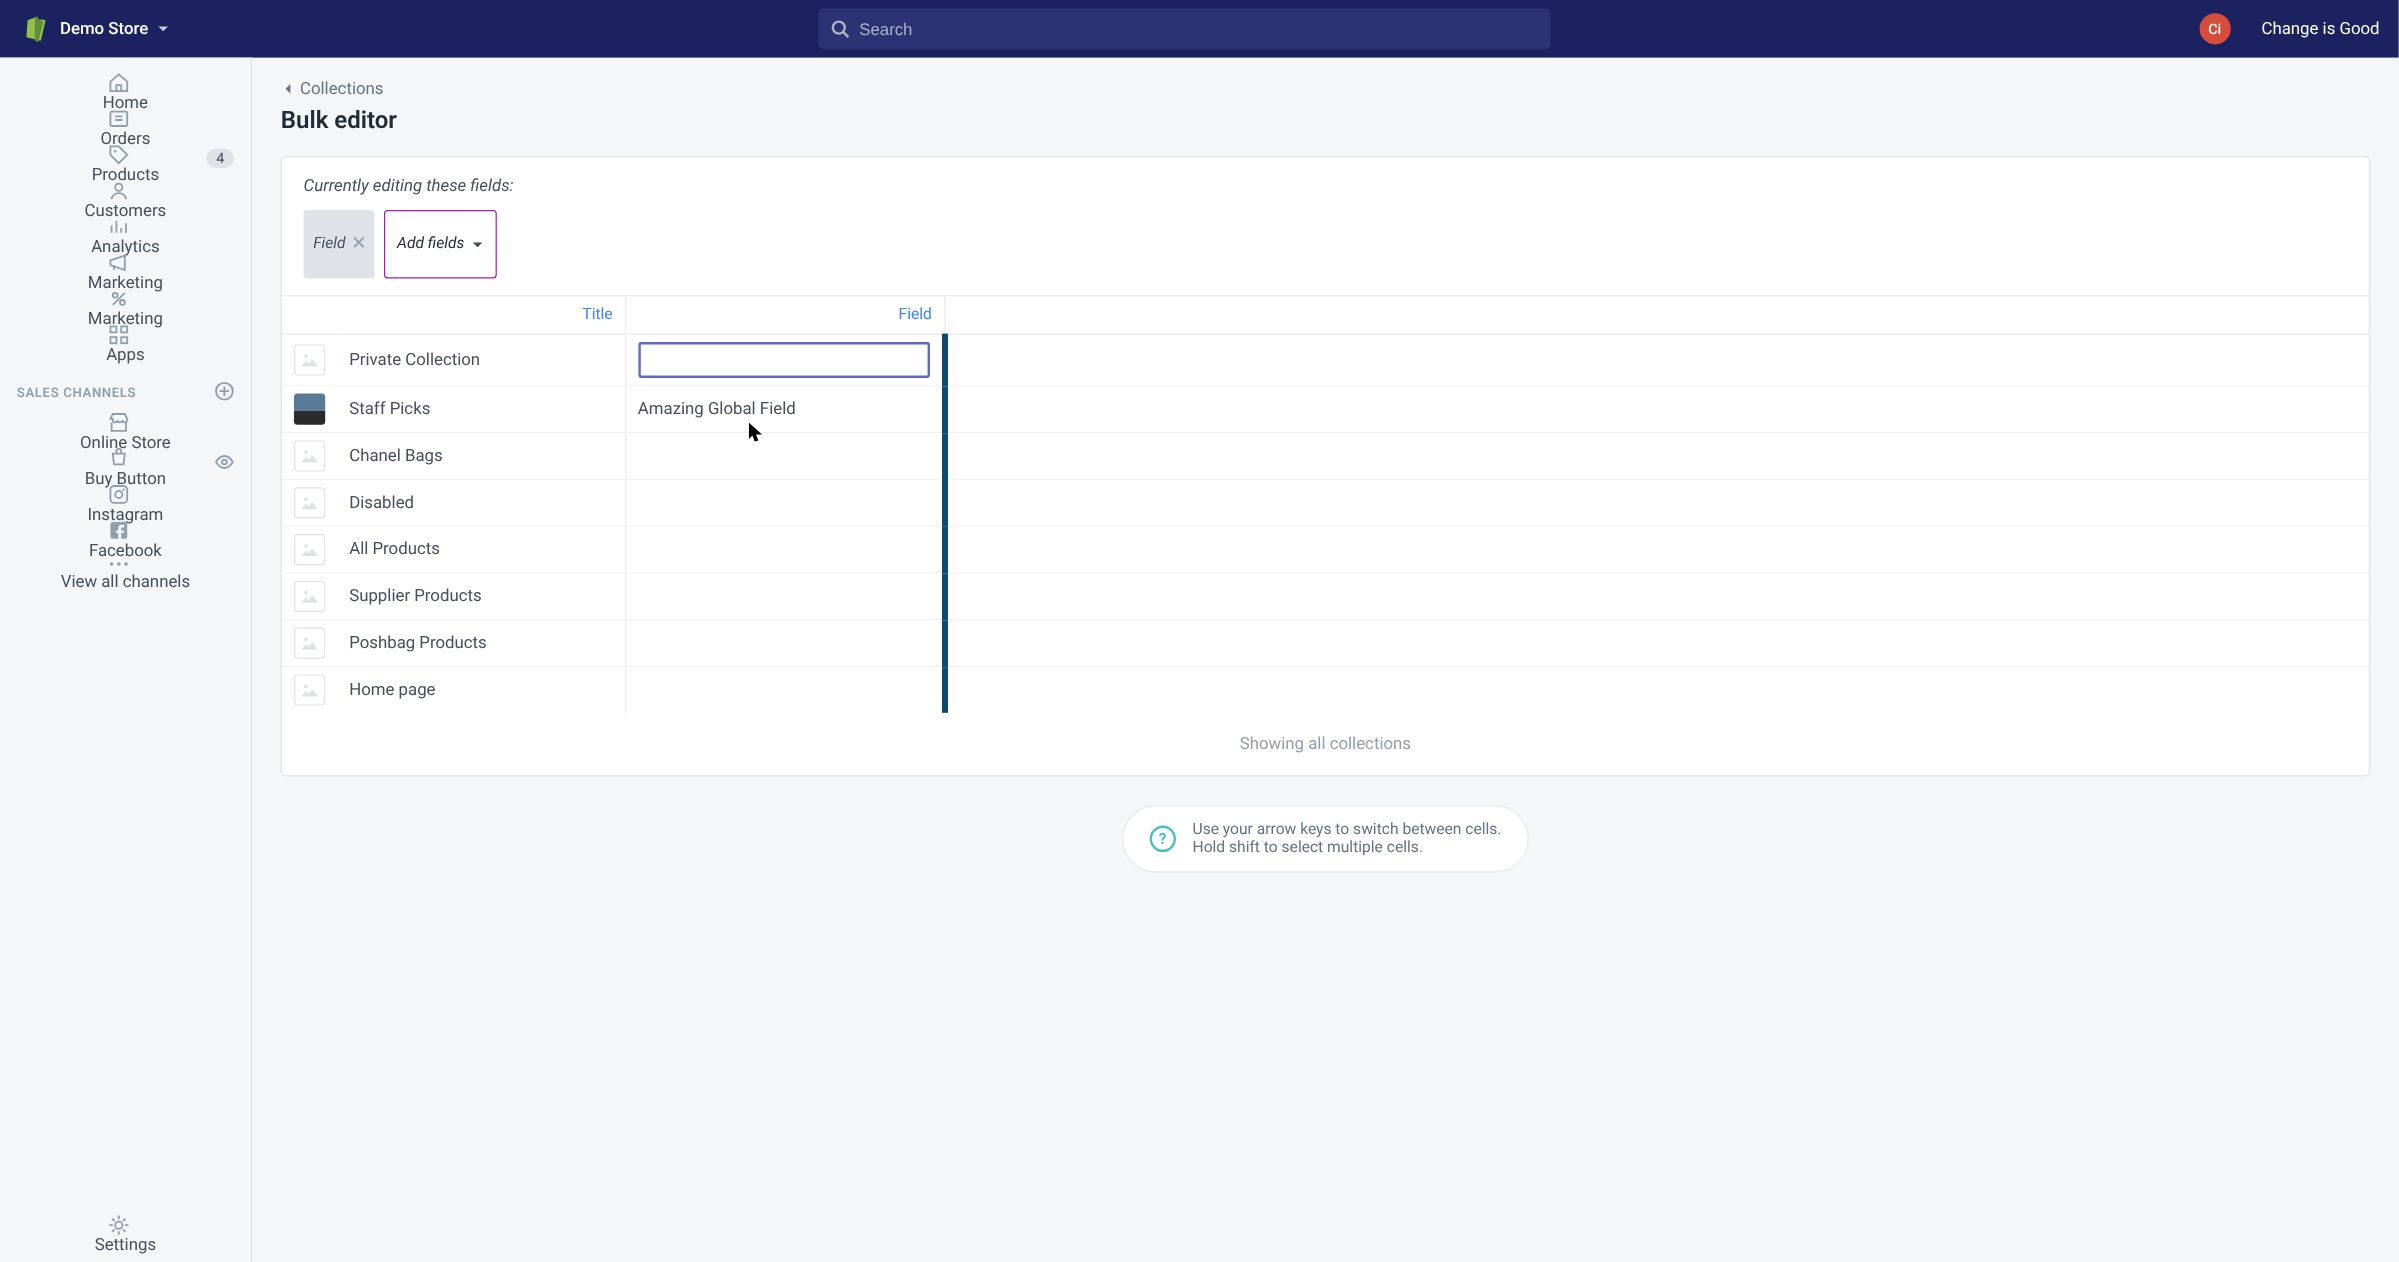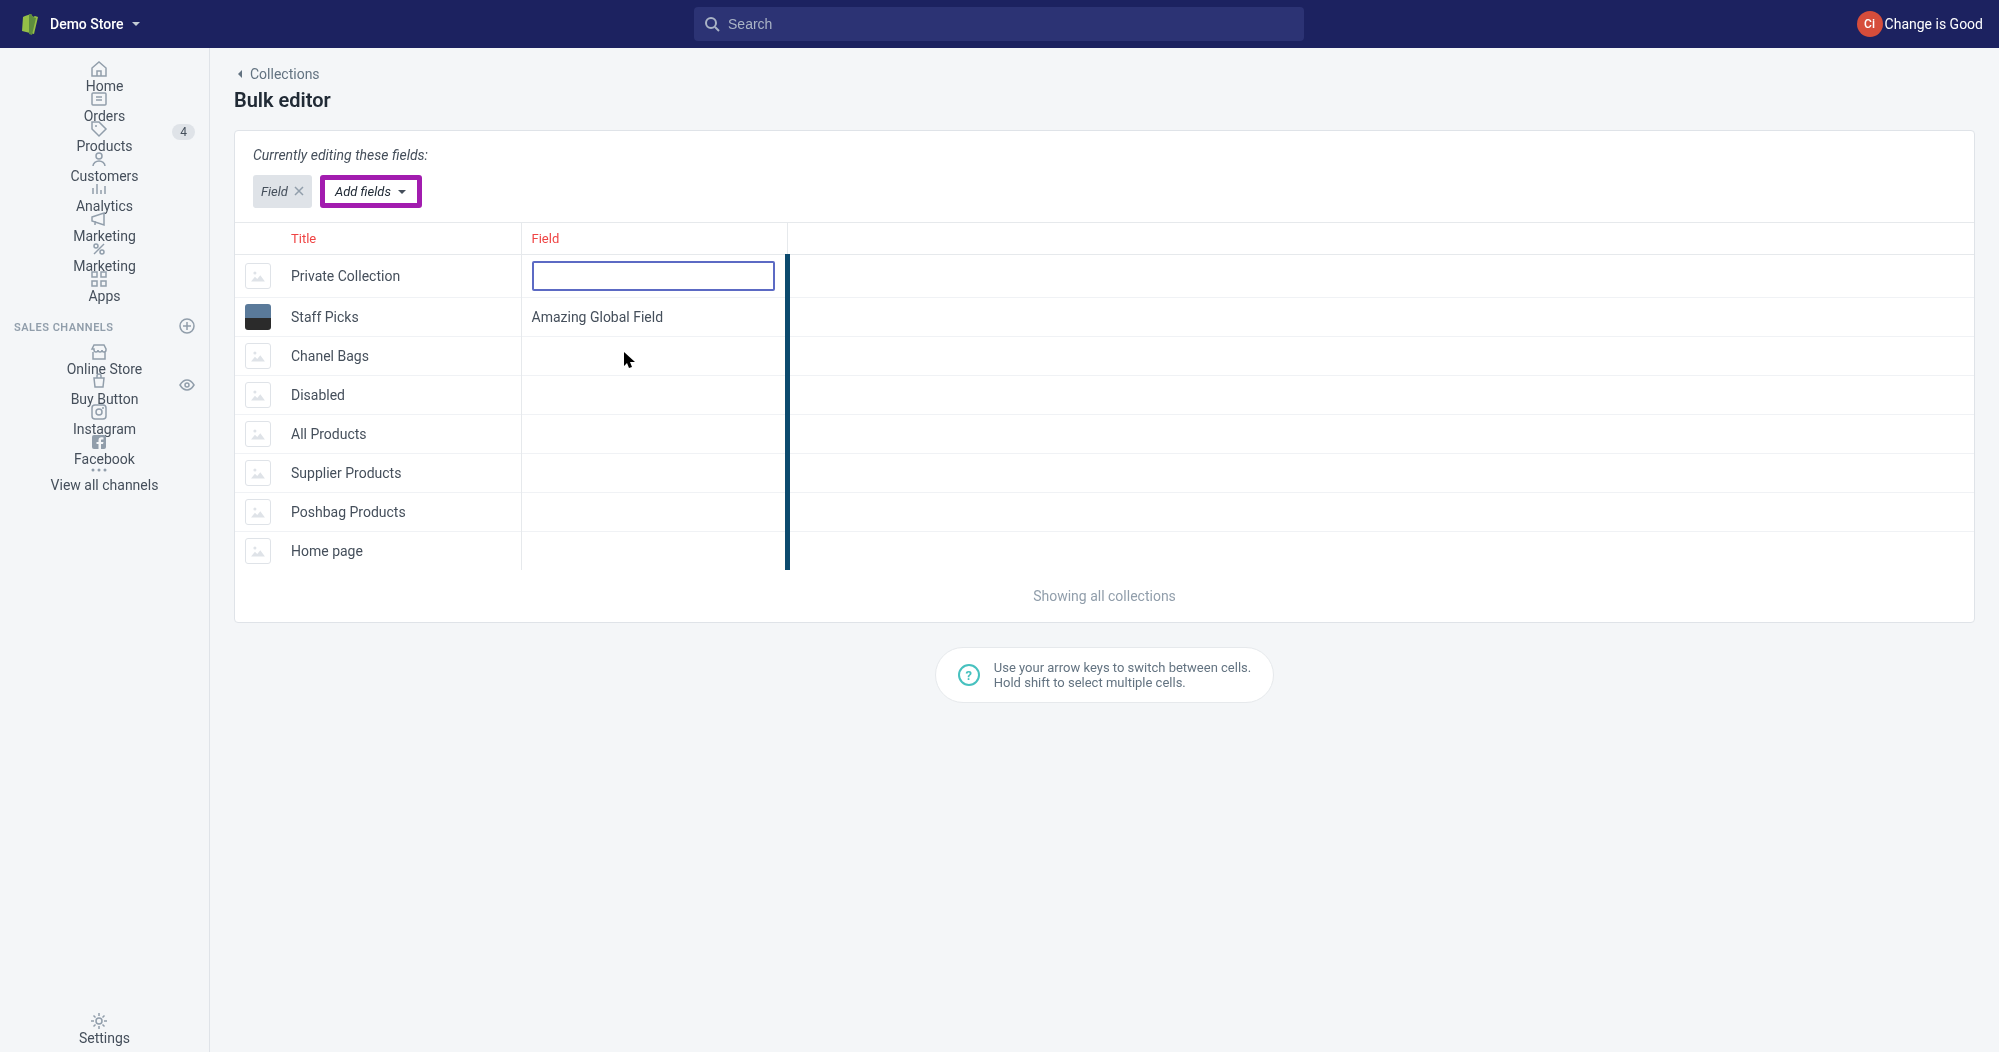--- a/index.html
+++ b/index.html
@@ -5,45 +5,45 @@
 * { box-sizing: border-box; margin: 0; padding: 0; }
 body { font-family: -apple-system, BlinkMacSystemFont, "Segoe UI", Roboto, Helvetica, Arial, sans-serif; font-size: 14px; color: #212b36; background: #f4f6f8; }
 .topbar { display: flex; align-items: center; height: 48px; background: #1c2260; color: #fff; padding: 0 16px; }
 .logo { width: 24px; height: 24px; display: flex; align-items: center; justify-content: center; margin-right: 10px; }
 .store-name { display: flex; align-items: center; font-weight: 500; cursor: pointer; }
 .store-name svg { margin-left: 6px; }
 .search-wrap { flex: 1; display: flex; justify-content: center; }
 .search { display: flex; align-items: center; width: 610px; height: 34px; background: #2c3374; border-radius: 4px; padding: 13px 10px; }
 .search input { flex: 1; background: transparent; border: none; outline: none; color: #c4cdd5; font-size: 14px; margin-left: 8px; }
 .search input::placeholder { color: #aab4c6; }
-.user-zone { display: flex; align-items: center; gap: 2px; cursor: pointer; justify-content: flex-end; }
+.user-zone { display: flex; align-items: center; gap: 26px; cursor: pointer; justify-content: flex-end; }
 .avatar { width: 26px; height: 26px; border-radius: 50%; background: #d64d3b; color: #fff; display: flex; align-items: center; justify-content: center; font-size: 12px; font-weight: 500; }
 .shell { display: flex; }
 .sidebar { width: 210px; background: #f4f6f8; border-right: 1px solid #dfe3e8; min-height: calc(100vh - 48px); display: flex; flex-direction: column; padding-top: 12px; }
 .nav-item { display: flex; align-items: center; height: 30px; padding: 0 14px; color: #454f5b; cursor: pointer; font-size: 14px; flex-direction: column; }
 .nav-icon { width: 20px; height: 20px; margin-right: 12px; display: flex; align-items: center; justify-content: center; color: #919eab; }
 .badge { margin-left: auto; background: #dfe3e8; border-radius: 10px; padding: 1px 8px; font-size: 12px; color: #454f5b; }
 .section-title { display: flex; align-items: center; padding: 18px 14px 6px; font-size: 11px; font-weight: 600; color: #919eab; letter-spacing: 0.5px; }
 .section-title .add { margin-left: auto; color: #919eab; cursor: pointer; }
 .trailing-icon { margin-left: auto; color: #919eab; }
 .sidebar-bottom { margin-top: auto; border-top: 1px solid transparent; padding-bottom: 10px; }
 .main { flex: 1; padding: 18px 24px; }
 .breadcrumb { display: flex; align-items: center; color: #637381; cursor: pointer; font-size: 14px; margin-bottom: 6px; }
 .breadcrumb svg { margin-right: 4px; }
 .page-title h1 { font-size: 20px; font-weight: 600; color: #212b36; margin-bottom: 18px; }
 .card { background: #fff; border: 1px solid #dfe3e8; border-radius: 4px; overflow: hidden; }
 .card-pad { padding: 16px 18px 14px; font-style: italic; }
 .editing-label { color: #454f5b; margin-bottom: 12px; }
 .chips { display: flex; gap: 8px; }
 .chip { display: flex; align-items: center; background: #dfe3e8; border-radius: 3px; padding: 4px 8px; color: #454f5b; font-size: 13px; cursor: default; }
 .chip .x { margin-left: 6px; color: #919eab; cursor: pointer; }
-.add-fields { display: flex; align-items: center; border: 5px solid #a21caf; border-radius: 3px; padding: 4px 10px; font-size: 13px; cursor: pointer; }
+.add-fields { display: flex; align-items: center; border: 1px solid #a21caf; border-radius: 3px; padding: 20px 10px; font-size: 13px; cursor: pointer; }
 .add-fields svg { margin-left: 6px; }
 table { width: 100%; border-collapse: collapse; }
-th { text-align: left; font-weight: 400; color: #ef4444; font-size: 13px; padding: 8px 10px; border-top: 1px solid #e6e9ec; border-bottom: 1px solid #e6e9ec; }
+th { text-align: right; font-weight: 400; color: #3b82f6; font-size: 13px; padding: 8px 10px; border-top: 1px solid #e6e9ec; border-bottom: 1px solid #e6e9ec; }
 th.col-thumb { width: 46px; }
 th.col-title { width: 240px; }
 th.col-field { width: 266px; border-left: 1px solid #e6e9ec; border-right: 1px solid #e6e9ec; }
 td { padding: 6px 10px; font-size: 14px; color: #454f5b; height: 34px; }
 td.col-field { border-left: 1px solid #e6e9ec; border-right: 5px solid #0c4a6e; }
 tr.row + tr.row td { border-top: 1px solid #f0f2f5; }
 .thumb { width: 26px; height: 26px; border: 1px solid #dfe3e8; border-radius: 3px; display: flex; align-items: center; justify-content: center; color: #c4cdd5; background:#fff;}
 .thumb.photo { background: linear-gradient(to bottom, #5a7a9a 55%, #2b2b2b 55%); border: none; }
 .cell-input { width: 100%; height: 30px; border: 2px solid #5c6ac4; border-radius: 2px; outline: none; padding: 0 6px; font-size: 14px; }
 .footer-row td { text-align: center; color: #919eab; padding: 18px 0; }

